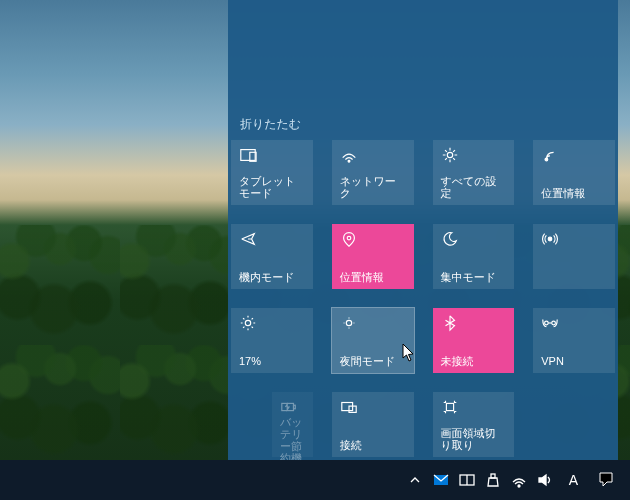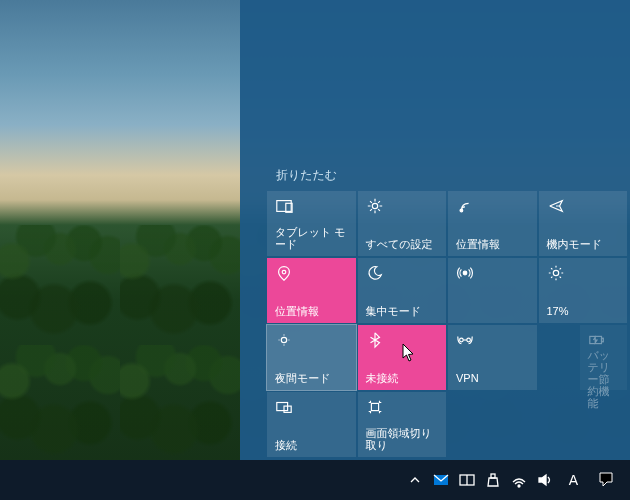--- a/index.html
+++ b/index.html
@@ -37,40 +37,39 @@
     radial-gradient(circle at 50% 20%, rgba(35,75,28,.7) 0 14px, transparent 18px),
     radial-gradient(circle at 70% 15%, rgba(28,68,22,.7) 0 16px, transparent 20px),
     radial-gradient(circle at 90% 25%, rgba(32,72,26,.7) 0 17px, transparent 21px),
     radial-gradient(circle at 15% 60%, rgba(20,50,15,.7) 0 20px, transparent 25px),
     radial-gradient(circle at 45% 70%, rgba(22,52,17,.7) 0 22px, transparent 27px),
     radial-gradient(circle at 75% 65%, rgba(18,48,13,.7) 0 19px, transparent 24px);
   background-size: 120px 120px;
 }
 .action-center {
   position: absolute;
-  right: 0;
+  right: 12px;
   top: 0;
   width: 390px;
   height: 460px;
   background: rgba(30, 90, 135, 0.95);
   display: flex;
   flex-direction: column;
-  padding-left: 24px;
 }
 .notif-area { flex: 1; }
 .collapse {
   color: #cfe5f3;
   font-size: 12px;
   padding: 8px 12px 4px;
   cursor: pointer;
 }
 .tiles {
   display: grid;
   grid-template-columns: repeat(4, 1fr);
-  gap: 2px;
+  gap: 19px;
   padding: 3px;
 }
 .tile {
   height: 65px;
   background: rgba(255,255,255,0.10);
   color: #fff;
   padding: 6px 8px;
   position: relative;
   display: flex;
   flex-direction: column;
@@ -128,20 +127,29 @@
           <svg viewBox="0 0 20 20" width="18" height="18">
             <rect x="2" y="4" width="16" height="12"></rect>
             <rect x="12" y="7" width="7" height="10"></rect>
           </svg>
         </div>
         <div class="label">タブレット モード</div>
       </div>
       <div class="tile ">
         <div class="icon">
           <svg viewBox="0 0 20 20" width="18" height="18">
+            <path d="M3 13 Q10 5 17 13 M6 15 Q10 11 14 15"></path>
+            <circle cx="10" cy="17" r="1" fill="#fff"></circle>
+          </svg>
+        </div>
+        <div class="label">ネットワーク</div>
+      </div>
+      <div class="tile ">
+        <div class="icon">
+          <svg viewBox="0 0 20 20" width="18" height="18">
             <circle cx="10" cy="10" r="3"></circle>
             <path d="M10 2 L10 5 M10 15 L10 18 M2 10 L5 10 M15 10 L18 10 M4.5 4.5 L6.5 6.5 M13.5 13.5 L15.5 15.5 M4.5 15.5 L6.5 13.5 M13.5 6.5 L15.5 4.5"></path>
           </svg>
         </div>
         <div class="label">すべての設定</div>
       </div>
       <div class="tile ">
         <div class="icon">
           <svg viewBox="0 0 20 20" width="18" height="18">
             <circle cx="6" cy="15" r="1.5" fill="#fff"></circle>

